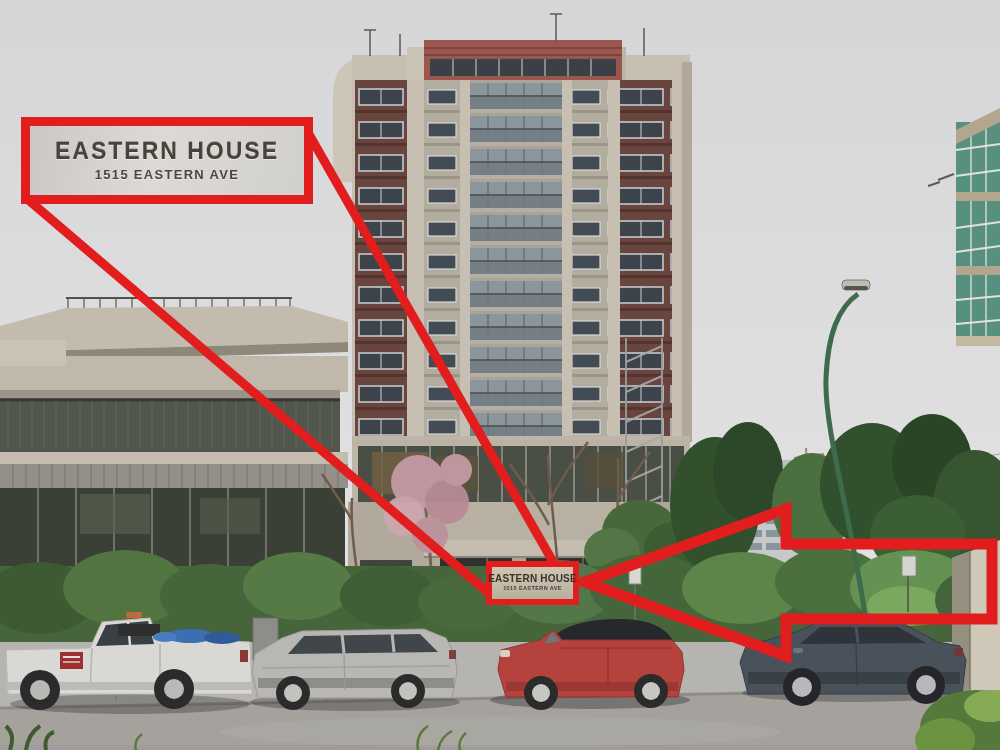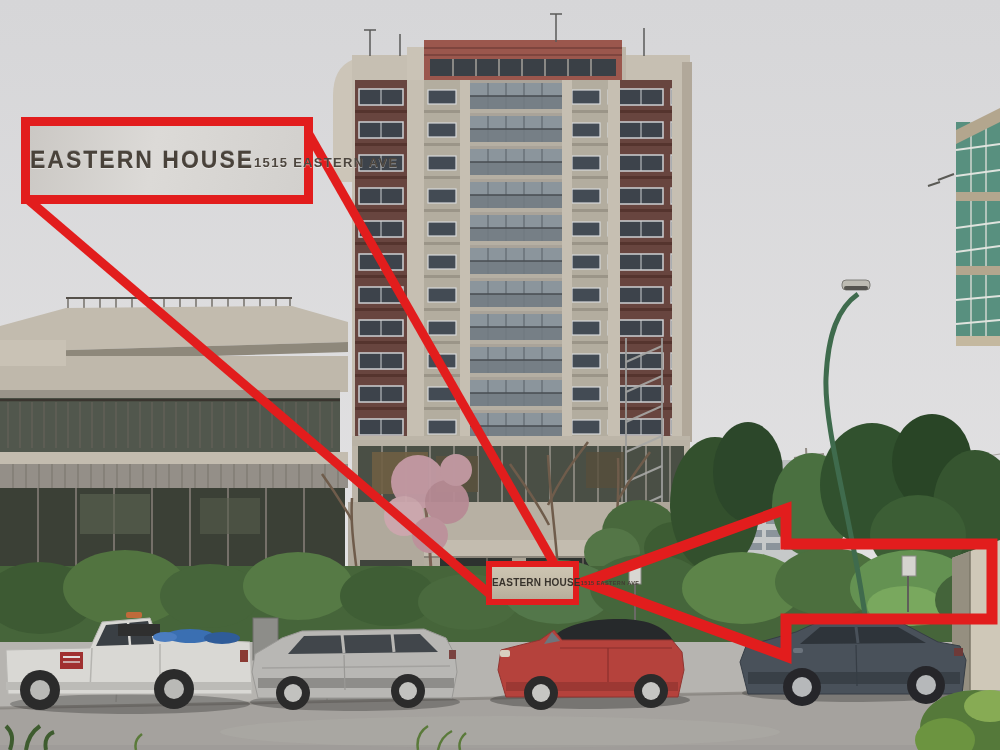--- a/index.html
+++ b/index.html
@@ -1,20 +1,20 @@
 <!DOCTYPE html>
 <html><head>
 <meta charset="utf-8">
 <style>
   html,body{margin:0;padding:0;background:#222;}
   .stage{position:relative;width:1000px;height:750px;overflow:hidden;
          font-family:"Liberation Sans",sans-serif;background:#dadadc;}
   .stage svg{position:absolute;left:0;top:0;}
   .anno{position:absolute;z-index:6;box-sizing:border-box;border:9px solid #e21d1d;
-        display:flex;flex-direction:row;align-items:center;justify-content:flex-start;
+        display:flex;flex-direction:column;align-items:center;justify-content:center;
         text-align:center;}
   .callout{left:21px;top:117px;width:292px;height:87px;
            background:linear-gradient(100deg,#cbc8c4 0%,#dcdad7 45%,#d2d0cd 100%);}
   .callout .t1{font-size:23px;font-weight:700;letter-spacing:2px;color:#49423a;
                text-shadow:0 1px 0 rgba(255,255,255,.45),0 -1px 0 rgba(0,0,0,.25);
                white-space:nowrap;line-height:1.1;}
   .callout .t2{font-size:13px;font-weight:700;letter-spacing:1.3px;color:#4d463e;
                text-shadow:0 1px 0 rgba(255,255,255,.4);white-space:nowrap;margin-top:3px;}
   .bsign{left:486px;top:561px;width:93px;height:44px;border-width:6px;
          background:linear-gradient(180deg,#cdc5b2 0%,#c2b9a6 60%,#b7ae9b 100%);}

